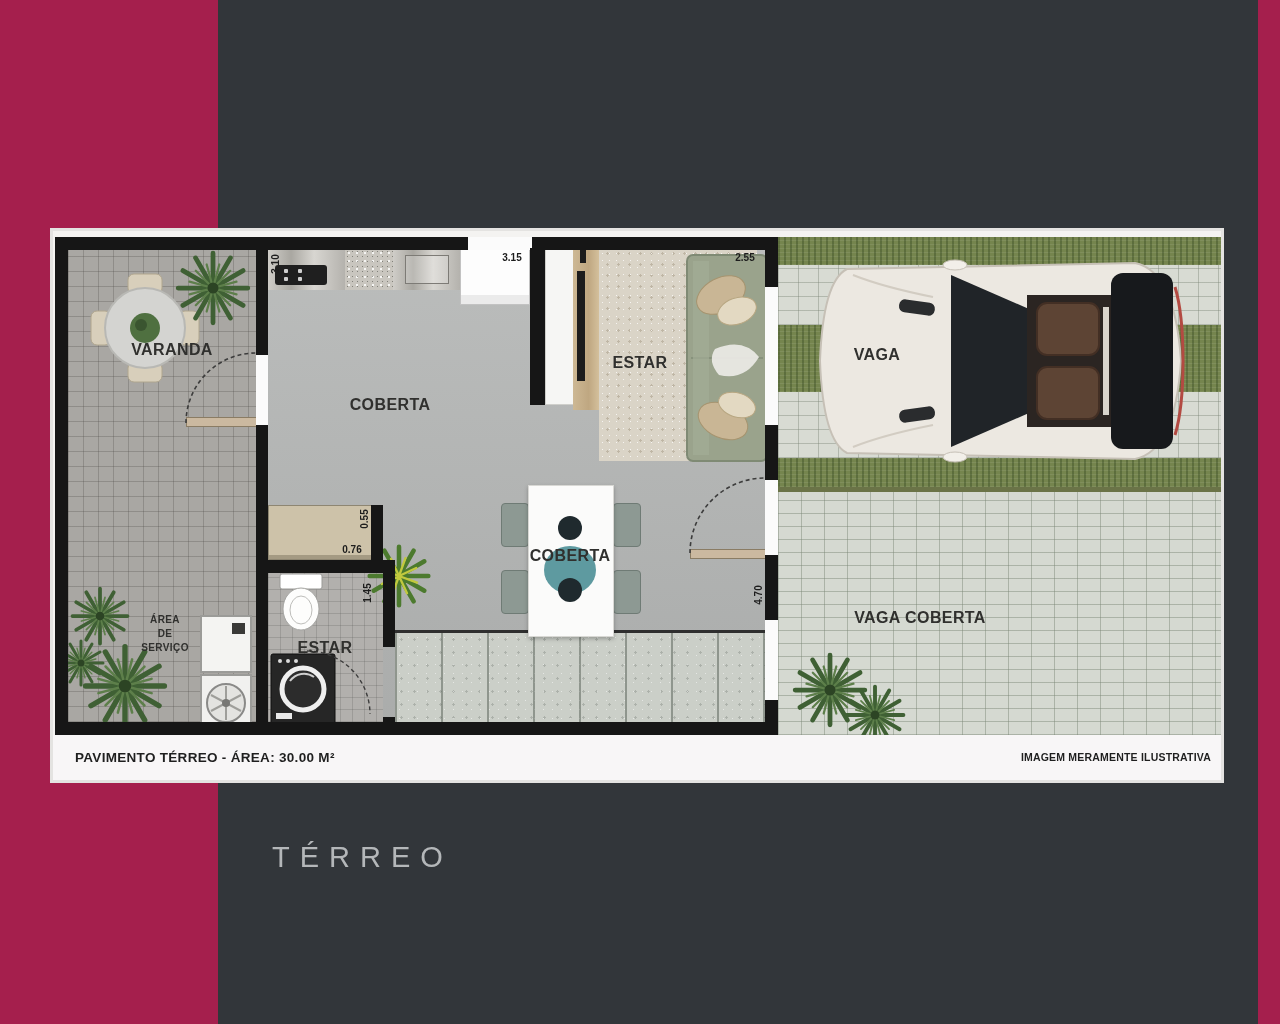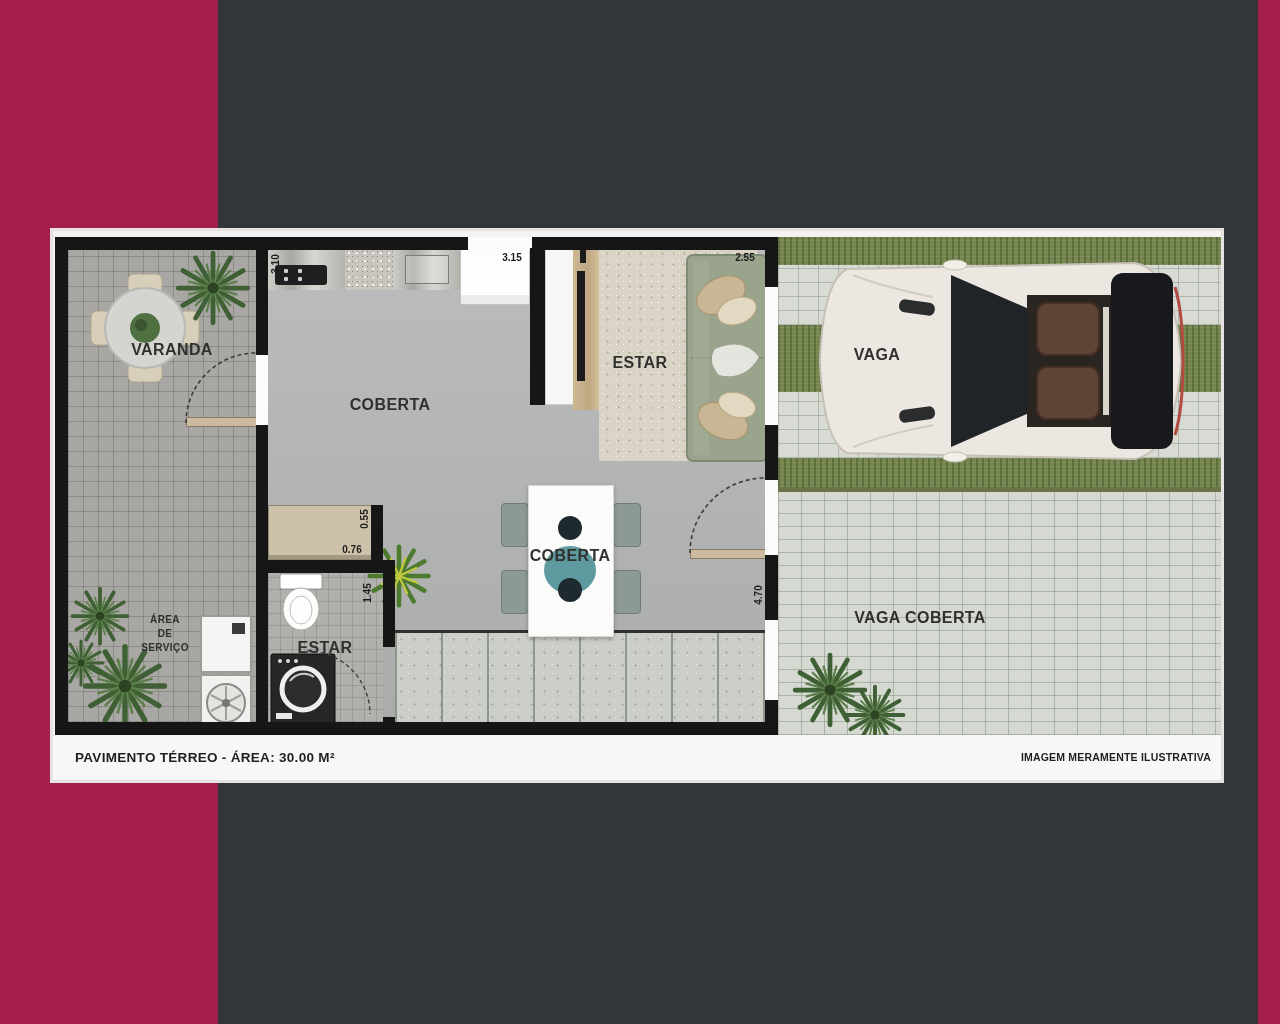--- a/index.html
+++ b/index.html
@@ -263,13 +263,14 @@
   <div class="dim vert" style="left:314px;top:362px">1.45</div>
   <div class="dim vert" style="left:705px;top:364px">4.70</div>
 
   <div class="abs" id="footer-bar">
     <div id="footer-area">PAVIMENTO TÉRREO - ÁREA: 30.00 M²</div>
     <div id="footer-disclaimer">IMAGEM MERAMENTE ILUSTRATIVA</div>
   </div>
 </div>
 
 <div class="abs" id="caption">
+  <div>TÉRREO</div>
 </div>
 
 </body></html>

